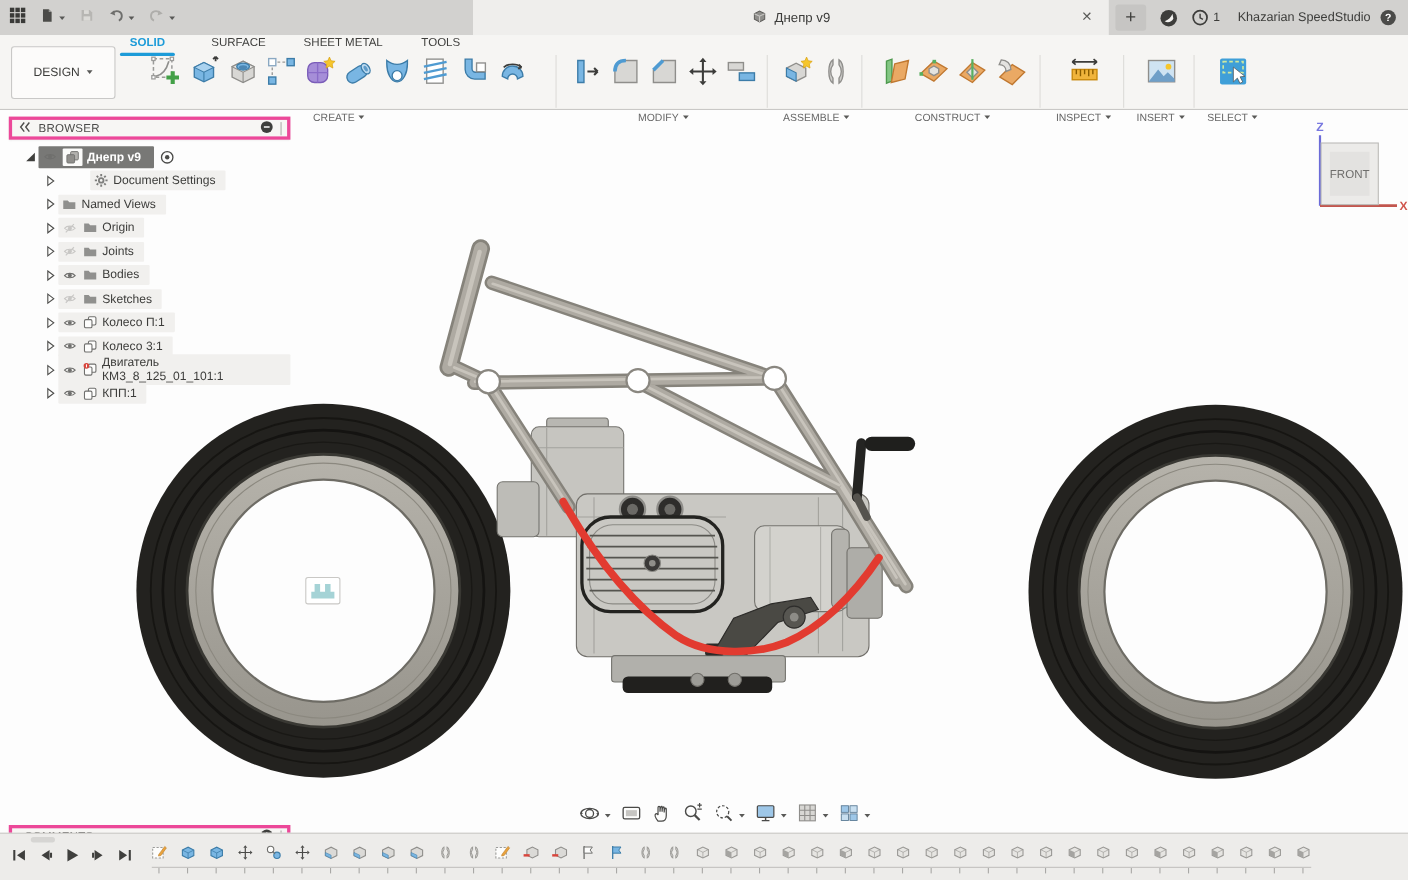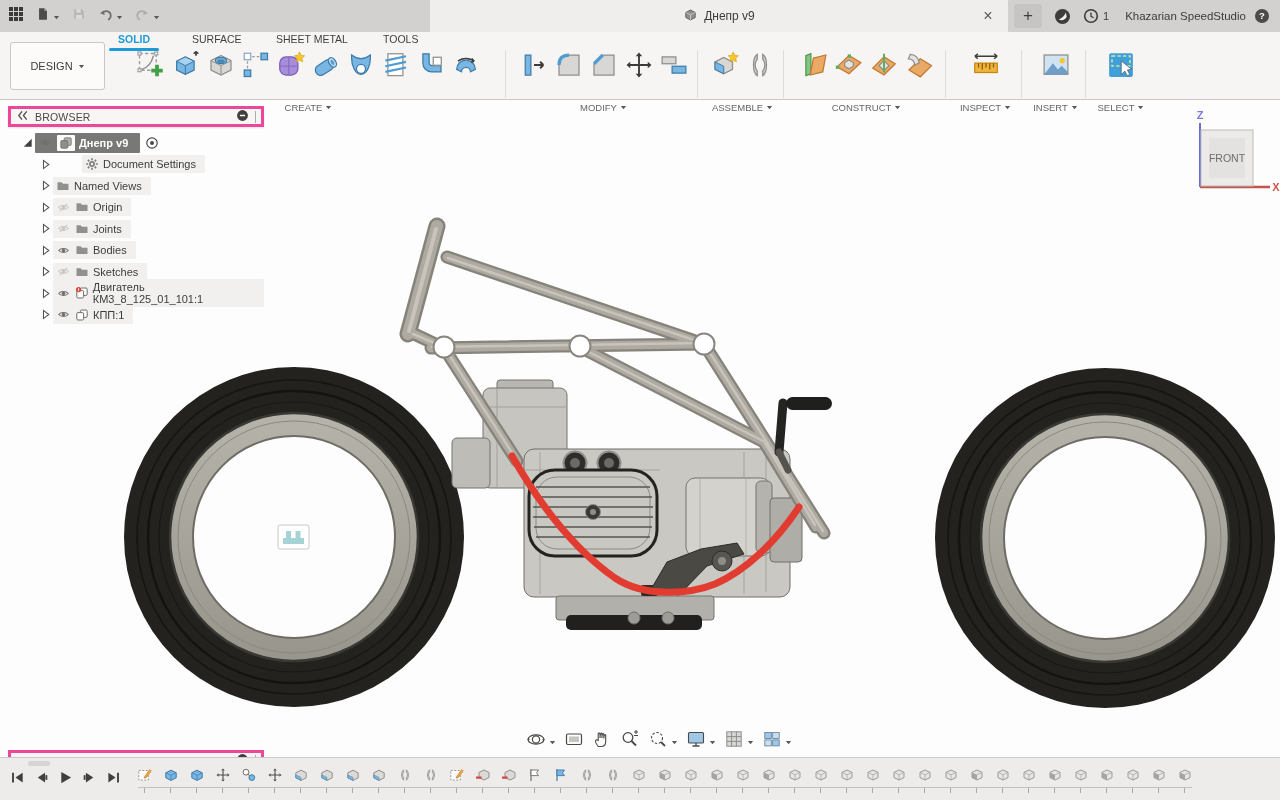--- a/index.html
+++ b/index.html
@@ -697,26 +697,24 @@
               <svg viewBox="0 0 14 14" width="15" height="13" xmlns="http://www.w3.org/2000/svg">
                 <path d="M1.8 7 C4 4.2 10 4.2 12.2 7 C10 9.8 4 9.8 1.8 7 Z" fill="none" stroke="#6f6f6d" stroke-width="1.1"></path>
                 <circle cx="7" cy="7" r="1.9" fill="#6f6f6d"></circle>
               </svg>
             </span>
             <span>
               <span class="cell-ico">
                 <svg viewBox="0 0 14 14" width="14" height="14" xmlns="http://www.w3.org/2000/svg">
                   <rect x="5.4" y="2" width="6.8" height="7.4" rx="1.2" fill="#fdfdfc" stroke="#6f6f6d"></rect>
                   <rect x="1.8" y="4.6" width="6.8" height="7.4" rx="1.2" fill="#fdfdfc" stroke="#6f6f6d"></rect>
-                  <circle cx="3.6" cy="3.6" r="2.6" fill="#d8453c"></circle>
-                  <path d="M3.6 2.2 V5" stroke="#fff" stroke-width=".9"></path>
                 </svg>
               </span>
             </span>
-            <span>Двигатель КМ3_8_125_01_101:1</span>
+            <span>Колесо П:1</span>
           </div>
         </div>
         <div class="tree-row" style="padding-left: 30px;">
           <span class="tr-arrow">
             <svg viewBox="0 0 14 14" width="13" height="13" xmlns="http://www.w3.org/2000/svg">
               <path d="M4.8 2.6 L10.6 7 L4.8 11.4 Z" fill="#fdfdfc" stroke="#4f4f4d" stroke-width="1.1"></path>
             </svg>
           </span>
           <div class="row-body">
             <span class="cell-ico">
@@ -726,20 +724,70 @@
               </svg>
             </span>
             <span>
               <span class="cell-ico">
                 <svg viewBox="0 0 14 14" width="14" height="14" xmlns="http://www.w3.org/2000/svg">
                   <rect x="5.4" y="2" width="6.8" height="7.4" rx="1.2" fill="#fdfdfc" stroke="#6f6f6d"></rect>
                   <rect x="1.8" y="4.6" width="6.8" height="7.4" rx="1.2" fill="#fdfdfc" stroke="#6f6f6d"></rect>
                 </svg>
               </span>
             </span>
+            <span>Колесо 3:1</span>
+          </div>
+        </div>
+        <div class="tree-row" style="padding-left: 30px;">
+          <span class="tr-arrow">
+            <svg viewBox="0 0 14 14" width="13" height="13" xmlns="http://www.w3.org/2000/svg">
+              <path d="M4.8 2.6 L10.6 7 L4.8 11.4 Z" fill="#fdfdfc" stroke="#4f4f4d" stroke-width="1.1"></path>
+            </svg>
+          </span>
+          <div class="row-body">
+            <span class="cell-ico">
+              <svg viewBox="0 0 14 14" width="15" height="13" xmlns="http://www.w3.org/2000/svg">
+                <path d="M1.8 7 C4 4.2 10 4.2 12.2 7 C10 9.8 4 9.8 1.8 7 Z" fill="none" stroke="#6f6f6d" stroke-width="1.1"></path>
+                <circle cx="7" cy="7" r="1.9" fill="#6f6f6d"></circle>
+              </svg>
+            </span>
+            <span>
+              <span class="cell-ico">
+                <svg viewBox="0 0 14 14" width="14" height="14" xmlns="http://www.w3.org/2000/svg">
+                  <rect x="5.4" y="2" width="6.8" height="7.4" rx="1.2" fill="#fdfdfc" stroke="#6f6f6d"></rect>
+                  <rect x="1.8" y="4.6" width="6.8" height="7.4" rx="1.2" fill="#fdfdfc" stroke="#6f6f6d"></rect>
+                  <circle cx="3.6" cy="3.6" r="2.6" fill="#d8453c"></circle>
+                  <path d="M3.6 2.2 V5" stroke="#fff" stroke-width=".9"></path>
+                </svg>
+              </span>
+            </span>
+            <span>Двигатель КМ3_8_125_01_101:1</span>
+          </div>
+        </div>
+        <div class="tree-row" style="padding-left: 30px;">
+          <span class="tr-arrow">
+            <svg viewBox="0 0 14 14" width="13" height="13" xmlns="http://www.w3.org/2000/svg">
+              <path d="M4.8 2.6 L10.6 7 L4.8 11.4 Z" fill="#fdfdfc" stroke="#4f4f4d" stroke-width="1.1"></path>
+            </svg>
+          </span>
+          <div class="row-body">
+            <span class="cell-ico">
+              <svg viewBox="0 0 14 14" width="15" height="13" xmlns="http://www.w3.org/2000/svg">
+                <path d="M1.8 7 C4 4.2 10 4.2 12.2 7 C10 9.8 4 9.8 1.8 7 Z" fill="none" stroke="#6f6f6d" stroke-width="1.1"></path>
+                <circle cx="7" cy="7" r="1.9" fill="#6f6f6d"></circle>
+              </svg>
+            </span>
+            <span>
+              <span class="cell-ico">
+                <svg viewBox="0 0 14 14" width="14" height="14" xmlns="http://www.w3.org/2000/svg">
+                  <rect x="5.4" y="2" width="6.8" height="7.4" rx="1.2" fill="#fdfdfc" stroke="#6f6f6d"></rect>
+                  <rect x="1.8" y="4.6" width="6.8" height="7.4" rx="1.2" fill="#fdfdfc" stroke="#6f6f6d"></rect>
+                </svg>
+              </span>
+            </span>
             <span>КПП:1</span>
           </div>
         </div>
       </div>
   </div>
 
   <svg class="viewcube" viewBox="0 0 90 86" xmlns="http://www.w3.org/2000/svg">
     <line x1="9" y1="76" x2="9" y2="12" stroke="#6b6bd8" stroke-width="2"></line>
     <line x1="9" y1="76" x2="79" y2="76" stroke="#c2564e" stroke-width="2.5"></line>
     <rect x="10" y="19" width="52" height="56" fill="#ecebe9" stroke="#bcbbb8"></rect>

